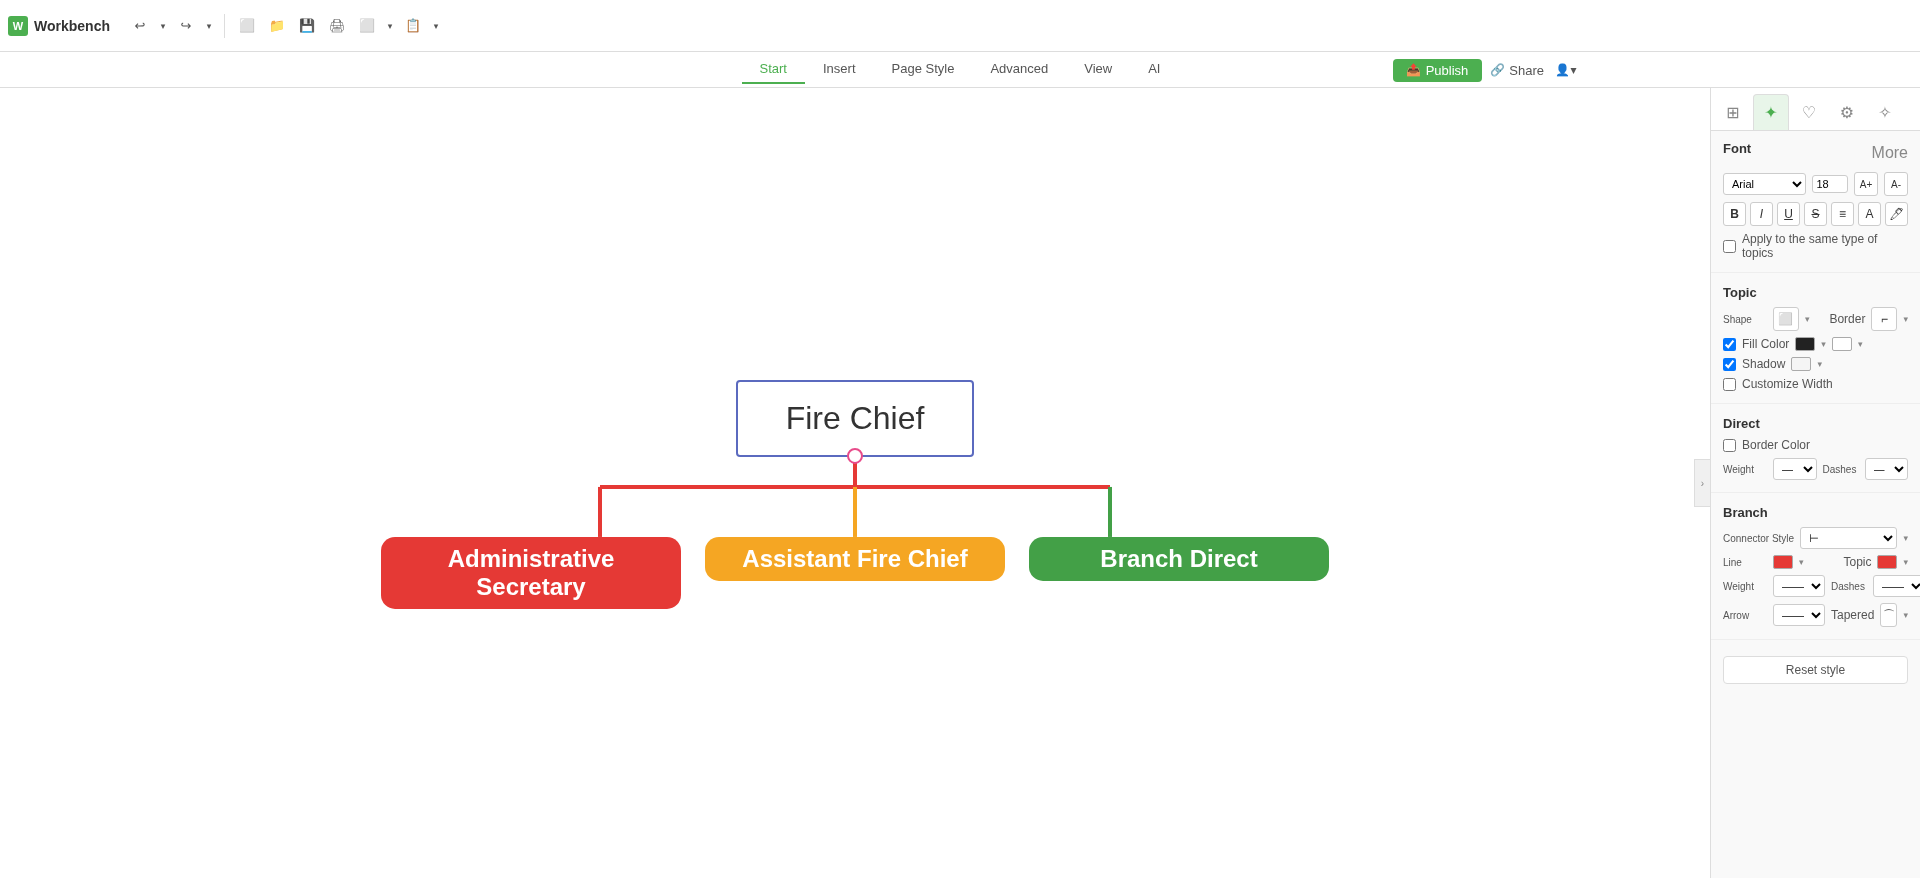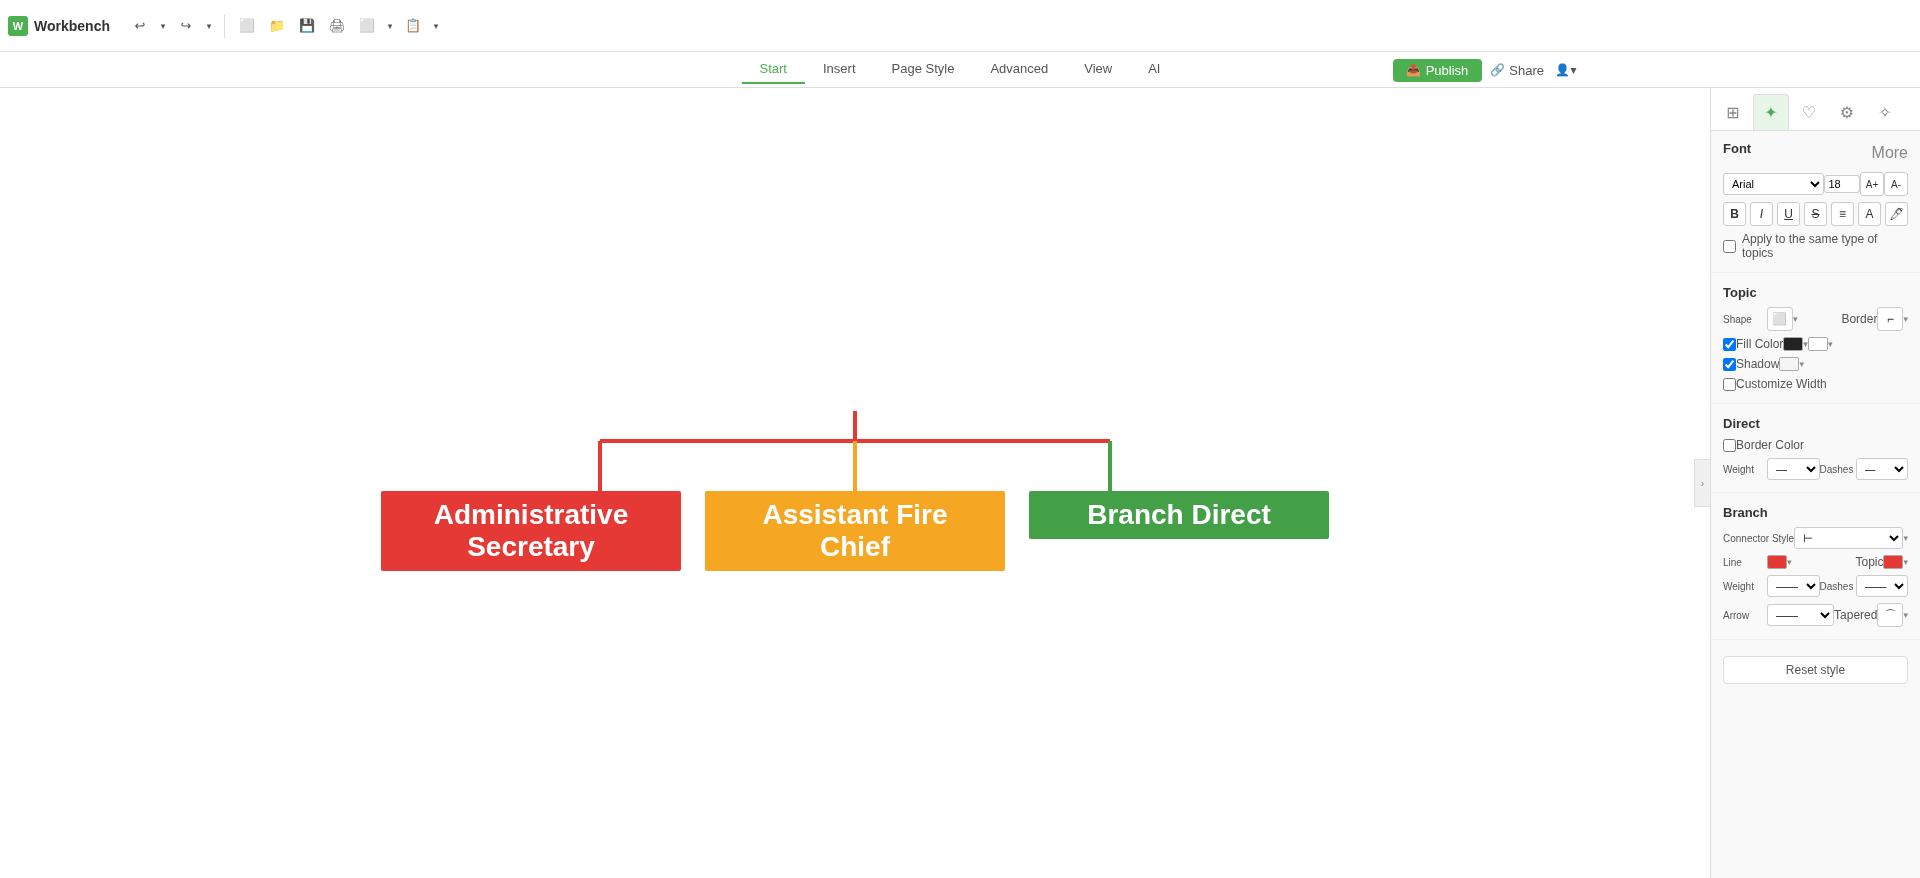--- a/index.html
+++ b/index.html
@@ -163,23 +163,23 @@
     }
 
     
     .children-row {
       display: flex;
       gap: 24px;
       align-items: flex-start;
     }
 
     .child-node {
-      border-radius: 2px;
+      border-radius: 14px;
       padding: 8px 32px;
-      font-size: 28px;
+      font-size: 24px;
       font-weight: 700;
       color: #fff;
       text-align: center;
       min-width: 300px;
     }
 
     .child-node.red { background: #e53935; }
     .child-node.orange { background: #f5a623; }
     .child-node.green { background: #43a047; }
 
@@ -224,20 +224,21 @@
     .panel-section-title {
       font-size: 13px;
       font-weight: 600;
       color: #333;
       margin-bottom: 8px;
     }
     .panel-row {
       display: flex;
       align-items: center;
       margin-bottom: 6px;
+      gap: 6px;
       font-size: 12px;
       color: #555;
     }
     .panel-label {
       font-size: 10px;
       color: #555;
       min-width: 44px;
     }
     .panel-select {
       border: 1px solid #ccc;
@@ -361,20 +362,24 @@
     </button>
     <button class="toolbar-btn" style="font-size:12px;">👤▾</button>
   </div>
 </div>
 
 <div class="main">
 
   <div class="canvas">
     <div class="orgchart">
 
+      <div class="root-node">
+        <span>Fire Chief</span>
+        <div class="connector-dot"></div>
+      </div>
 
       <div class="branch-container">
         <svg class="branch-svg" viewBox="0 0 840 80" preserveAspectRatio="none">
 
           <line x1="420" y1="0" x2="420" y2="30" stroke="#e53935" stroke-width="4"></line>
 
           <line x1="165" y1="30" x2="675" y2="30" stroke="#e53935" stroke-width="4"></line>
 
           <line x1="165" y1="30" x2="165" y2="80" stroke="#e53935" stroke-width="4"></line>
 

